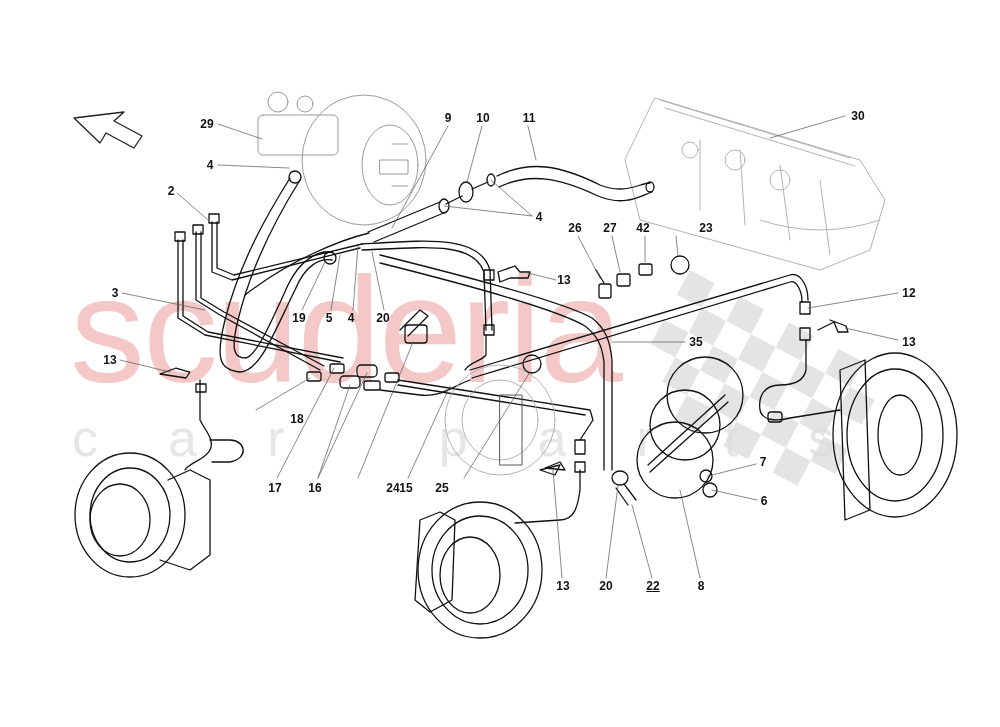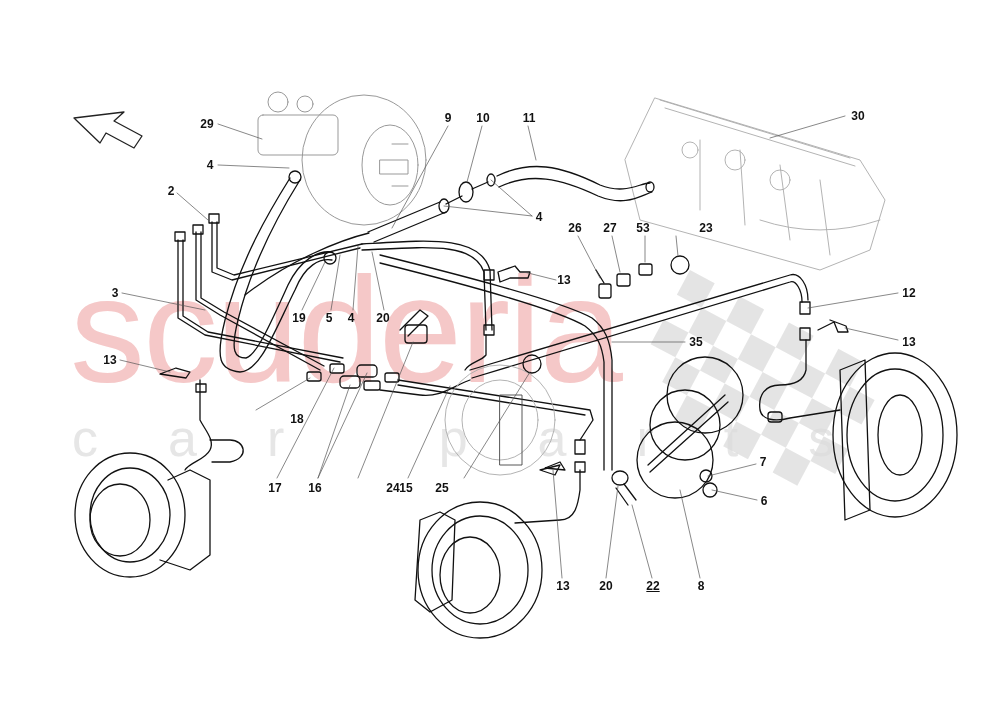--- a/index.html
+++ b/index.html
@@ -253,21 +253,21 @@
       <div class="callout" style="left: 299px; top: 318px;">19</div>
       <div class="callout" style="left: 329px; top: 318px;">5</div>
       <div class="callout" style="left: 351px; top: 318px;">4</div>
       <div class="callout" style="left: 383px; top: 318px;">20</div>
       <div class="callout" style="left: 448px; top: 118px;">9</div>
       <div class="callout" style="left: 483px; top: 118px;">10</div>
       <div class="callout" style="left: 529px; top: 118px;">11</div>
       <div class="callout" style="left: 539px; top: 217px;">4</div>
       <div class="callout" style="left: 575px; top: 228px;">26</div>
       <div class="callout" style="left: 610px; top: 228px; text-align: center;">27</div>
-      <div class="callout" style="left: 643px; top: 228px;">53</div>
+      <div class="callout" style="left: 643px; top: 228px;">42</div>
       <div class="callout" style="left: 706px; top: 228px;">23</div>
       <div class="callout" style="left: 564px; top: 280px;">13</div>
       <div class="callout" style="left: 858px; top: 116px;">30</div>
       <div class="callout" style="left: 909px; top: 293px;">12</div>
       <div class="callout" style="left: 909px; top: 342px;">13</div>
       <div class="callout" style="left: 696px; top: 342px;">35</div>
       <div class="callout" style="left: 110px; top: 360px;">13</div>
       <div class="callout" style="left: 269px; top: 419px; margin-left: 28px;">18</div>
       <div class="callout" style="left: 275px; top: 488px;">17</div>
       <div class="callout" style="left: 315px; top: 488px;">16</div>

